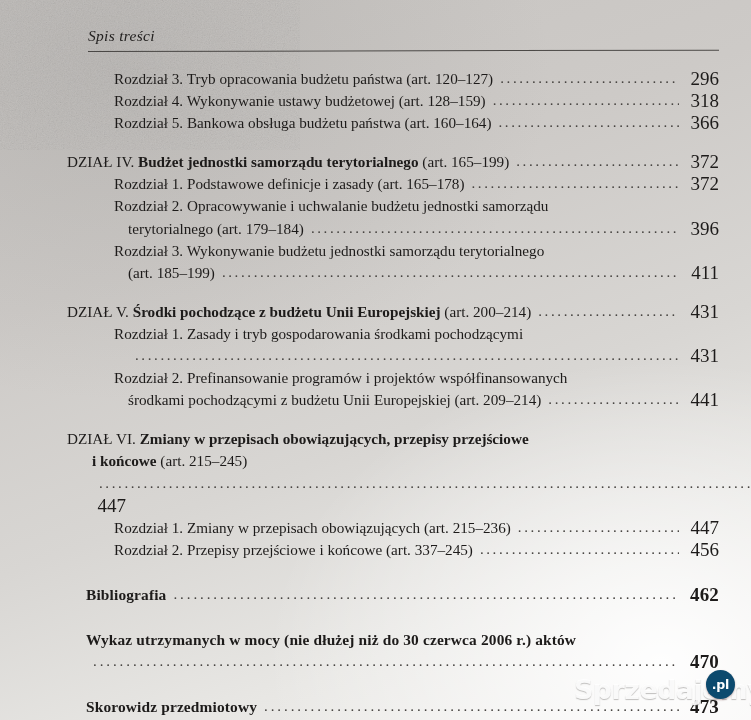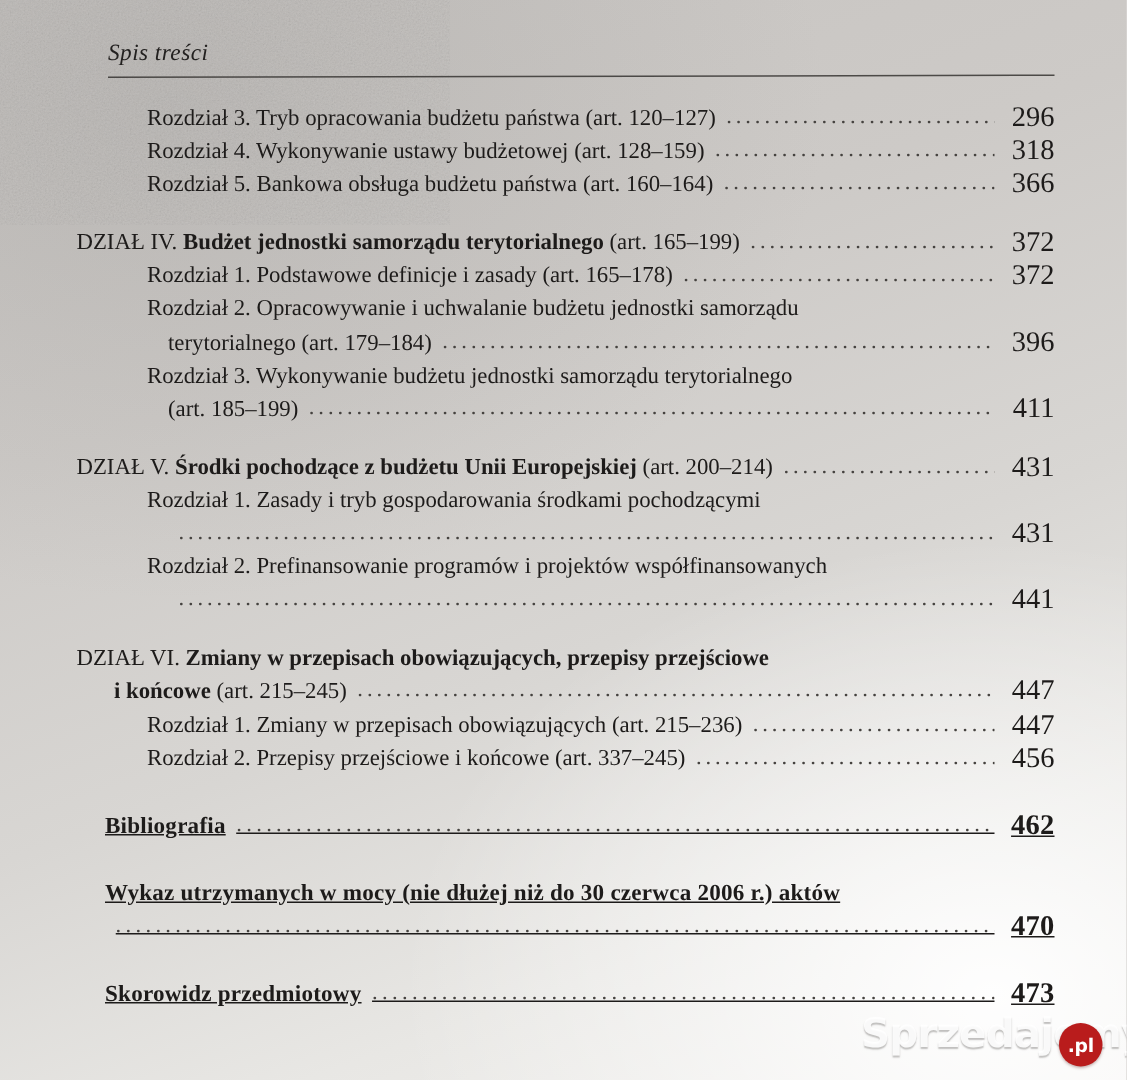--- a/index.html
+++ b/index.html
@@ -38,20 +38,21 @@
     opacity: 0.30;
     mix-blend-mode: screen;
     pointer-events: none;
   }
 
   
   #content {
     position: absolute;
     inset: 0;
     color: #1d1b1a;
+    margin-left: 16px;
   }
 
   .running-head {
     position: absolute;
     left: 72px;
     top: 27px;
     font-style: italic;
     font-size: 15.5px;
     letter-spacing: 0.3px;
     color: #232120;
@@ -106,28 +107,28 @@
     width: 34px;
     text-align: right;
     font-size: 19px;
   }
   .line.noleader .lead { visibility: hidden; }
 
   
   .lvl-dzial   { padding-left: 51px; }
   .lvl-rozdz   { padding-left: 98px; }
   .lvl-cont    { padding-left: 112px; }
-  .lvl-cont-wide { padding-left: 76px; }
+  .lvl-cont-wide { padding-left: 76px; flex-direction: column; }
   .lvl-back    { padding-left: 70px; }
 
   .b { font-weight: bold; }
   .gap-md { height: 17px; }
   .gap-lg { height: 23px; }
 
-  .backmatter .line { font-weight: bold; font-size: 15.4px; letter-spacing: 0.15px; text-decoration: underline; }
+  .backmatter .line { font-weight: bold; font-size: 15.4px; letter-spacing: 0.15px; }
   .backmatter .line .lead { letter-spacing: 2.9px; font-weight: normal; }
 
   
   #watermark {
     position: absolute;
     left: 574px;
     top: 666px;
     width: 165px;
     height: 48px;
     pointer-events: none;
@@ -139,25 +140,25 @@
     font-family: "DejaVu Sans", "Liberation Sans", sans-serif;
     font-weight: bold;
     font-size: 27px;
     letter-spacing: -0.6px;
     color: rgba(255,255,255,0.90);
     text-shadow: 0 1px 1px rgba(120,118,116,0.45);
   }
   #wm-badge {
     position: absolute;
     right: 4px;
-    top: 16px;
+    top: 4px;
     width: 29px;
     height: 29px;
     border-radius: 50%;
-    background: #b91c1c;
+    background: #0c4a6e;
     box-shadow: 0 1px 2px rgba(90,30,25,0.35);
     text-align: center;
   }
   #wm-badge span {
     position: absolute;
     inset: 0;
     display: flex;
     align-items: center;
     justify-content: center;
     font-family: "DejaVu Sans", "Liberation Sans", sans-serif;
@@ -278,20 +279,21 @@
           <span class="pg">431</span>
         </div>
       </div>
       <div class="entry">
         <div class="line lvl-rozdz noleader">
           <span class="txt">Rozdział 2. Prefinansowanie programów i projektów współfinansowanych</span>
           <span class="lead"></span>
           <span class="pg"></span>
         </div>
         <div class="line lvl-cont">
+          <span class="txt">środkami pochodzącymi z budżetu Unii Europejskiej (art. 209–214)</span>
           <span class="lead"></span>
           <span class="pg">441</span>
         </div>
       </div>
       <div class="gap-md"></div>
       <div class="entry">
         <div class="line lvl-dzial noleader">
           <span class="txt"><span>DZIAŁ VI. </span><span class="b">Zmiany w przepisach obowiązujących, przepisy przejściowe</span></span>
           <span class="lead"></span>
           <span class="pg"></span>

